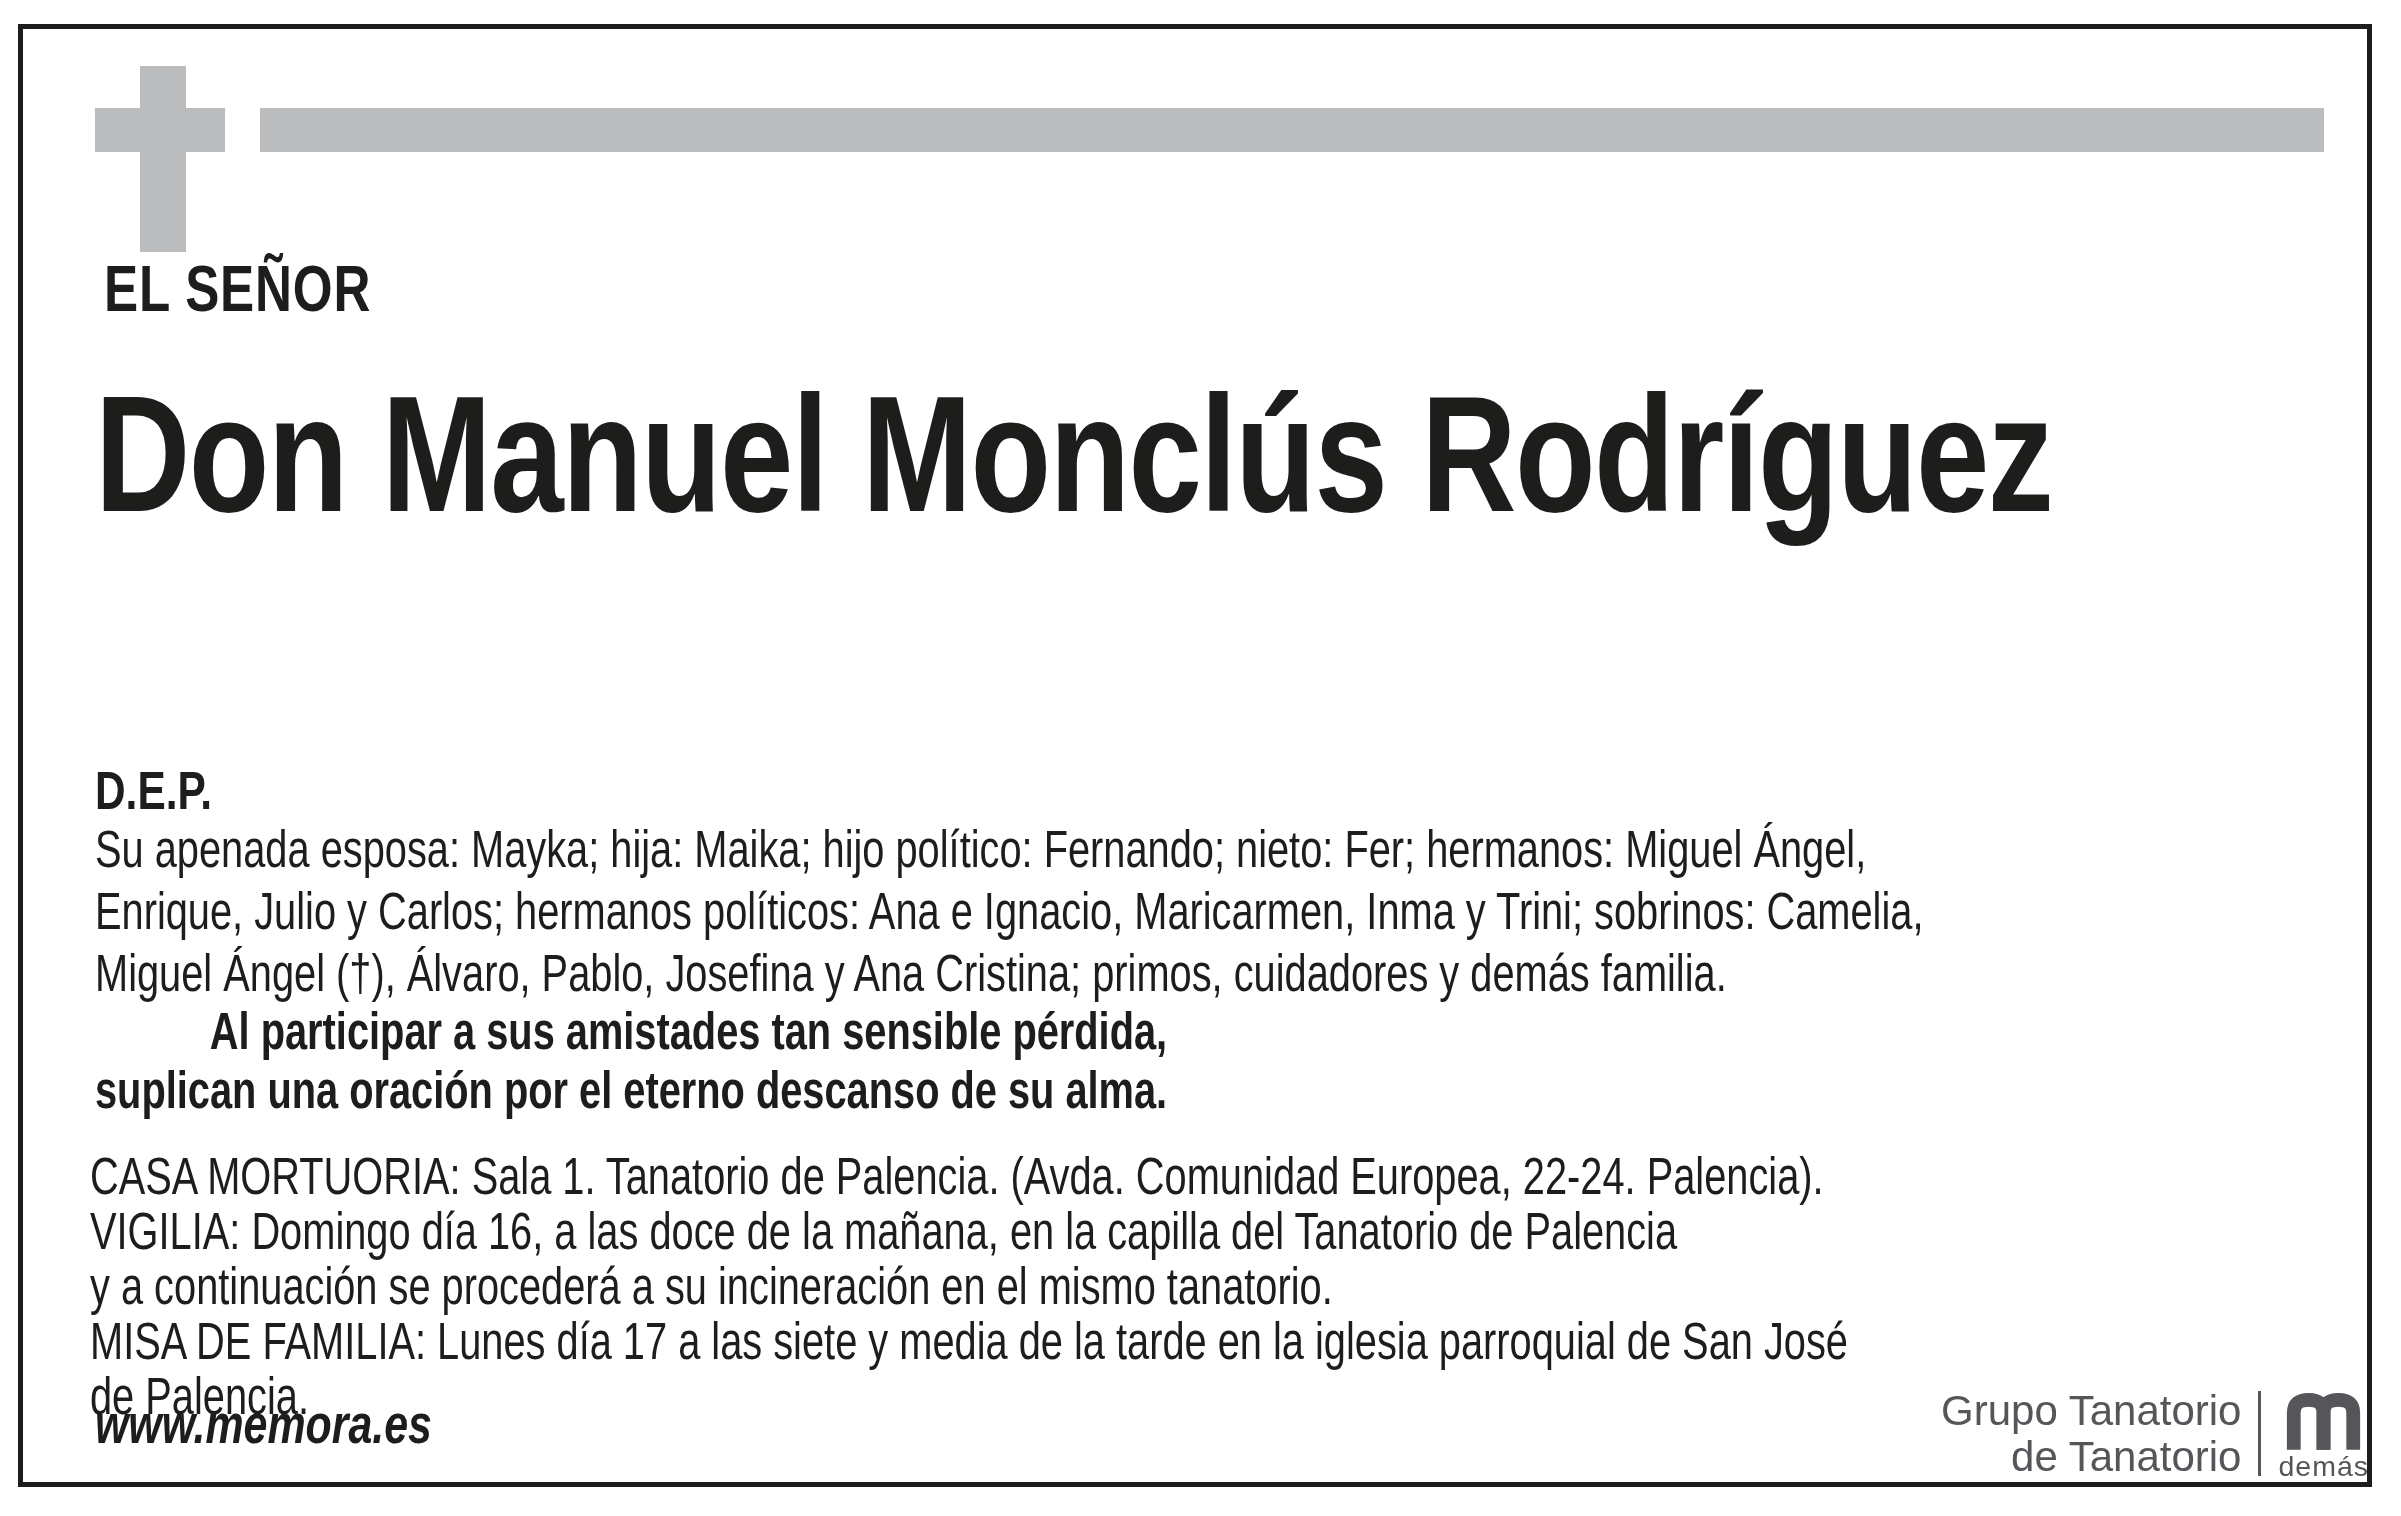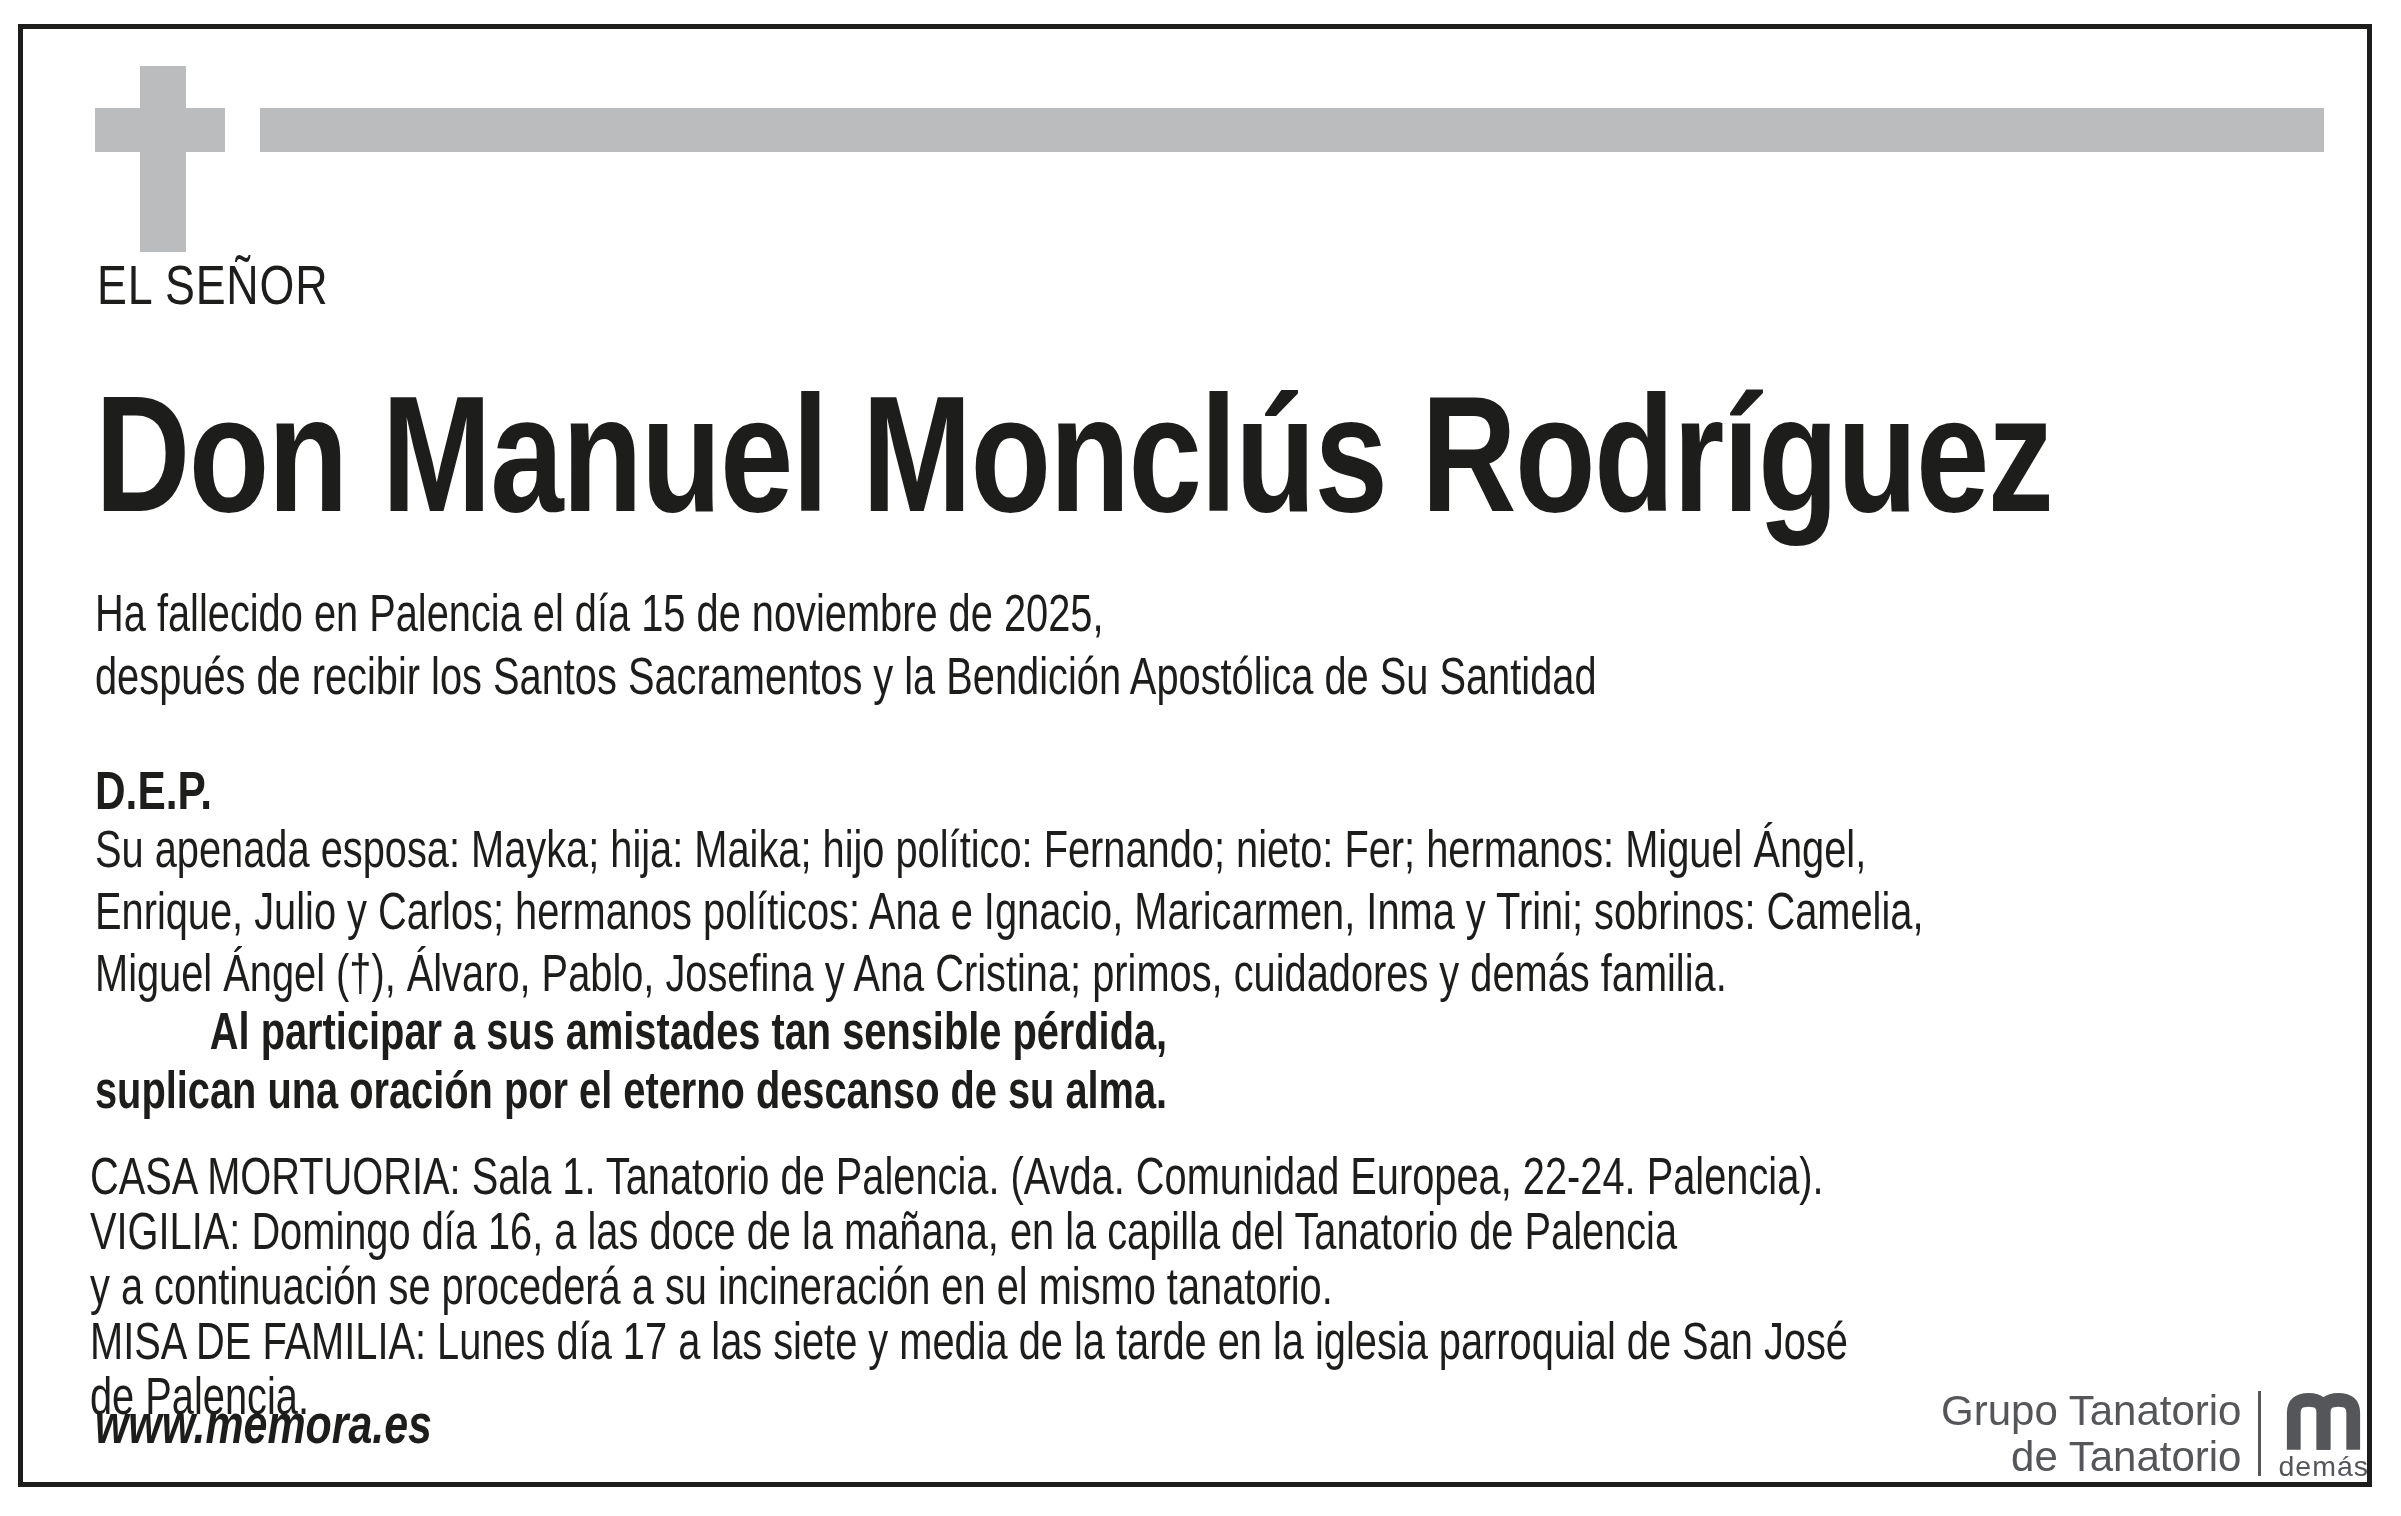--- a/index.html
+++ b/index.html
@@ -20,22 +20,22 @@
   }
   
   .cross-v{position:absolute;left:140px;top:66px;width:46px;height:186px;background:#bbbcbe;}
   .cross-h{position:absolute;left:95px;top:108px;width:130px;height:44px;background:#bbbcbe;}
   .rule{position:absolute;left:260px;top:108px;width:2064px;height:44px;background:#bbbcbe;}
 
   .line{white-space:nowrap;transform:scaleX(0.78);transform-origin:0 0;}
   .lineT{white-space:nowrap;transform:scaleX(0.8);transform-origin:0 0;}
 
   .el-senor{
-    position:absolute;left:97px;top:257px;
-    font-size:56px;font-weight:400;line-height:1;letter-spacing:1px;
+    position:absolute;left:104px;top:257px;
+    font-size:64px;font-weight:700;line-height:1;letter-spacing:1px;
   }
   .title{
     position:absolute;left:95px;top:372px;
     font-size:165px;font-weight:700;line-height:1;letter-spacing:-2px;
   }
   .death{position:absolute;left:95px;top:582px;font-size:51px;line-height:63px;}
   .dep{position:absolute;left:95px;top:764px;font-size:53px;font-weight:700;line-height:1;}
   .family{position:absolute;left:95px;top:819px;font-size:51px;line-height:62px;}
   .participation{position:absolute;left:95px;top:1002px;font-size:51px;font-weight:700;line-height:59px;text-align:right;}
   .services{position:absolute;left:90px;top:1149px;font-size:51px;line-height:55px;}
@@ -74,24 +74,20 @@
   <div class="rule"></div>
 
   <div class="el-senor">
     <div class="lineT">EL SEÑOR</div>
   </div>
 
   <div class="title">
     <div class="lineT">Don Manuel Monclús Rodríguez</div>
   </div>
 
-  <div class="death">
-    <div class="line">Ha fallecido en Palencia el día 15 de noviembre de 2025,</div>
-    <div class="line">después de recibir los Santos Sacramentos y la Bendición Apostólica de Su Santidad</div>
-  </div>
 
   <div class="dep">
     <div class="lineT">D.E.P.</div>
   </div>
 
   <div class="family">
     <div class="line">Su apenada esposa: Mayka; hija: Maika; hijo político: Fernando; nieto: Fer; hermanos: Miguel Ángel,</div>
     <div class="line">Enrique, Julio y Carlos; hermanos políticos: Ana e Ignacio, Maricarmen, Inma y Trini; sobrinos: Camelia,</div>
     <div class="line">Miguel Ángel (†), Álvaro, Pablo, Josefina y Ana Cristina; primos, cuidadores y demás familia.</div>
   </div>

